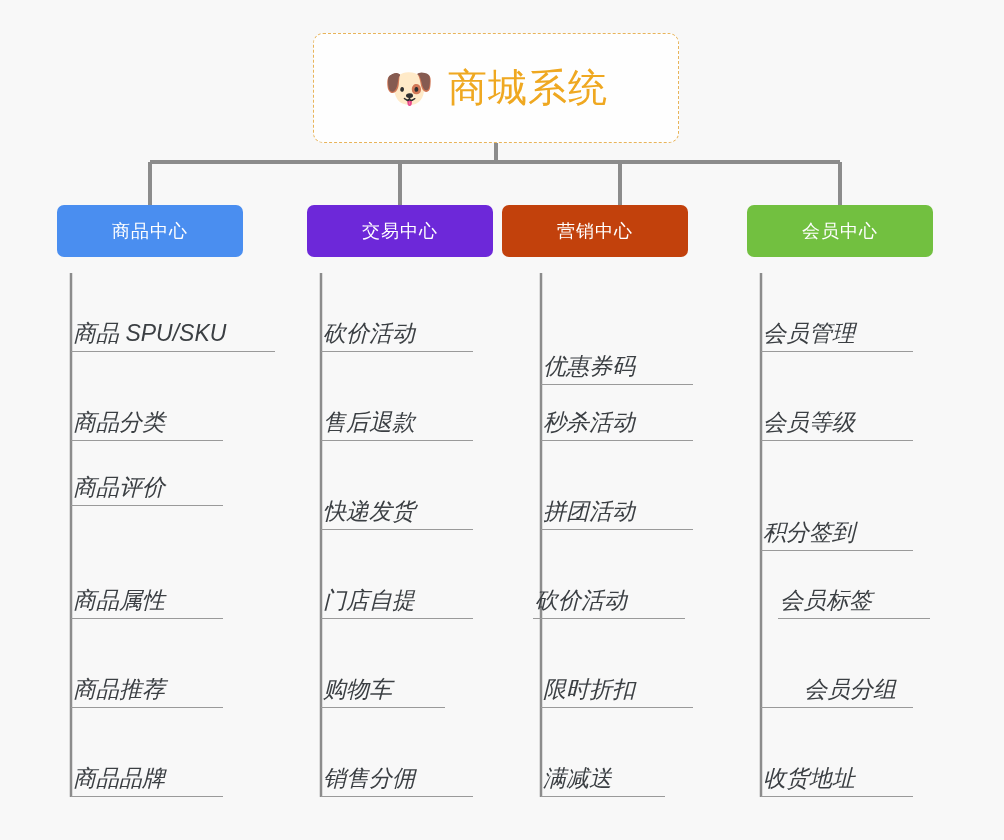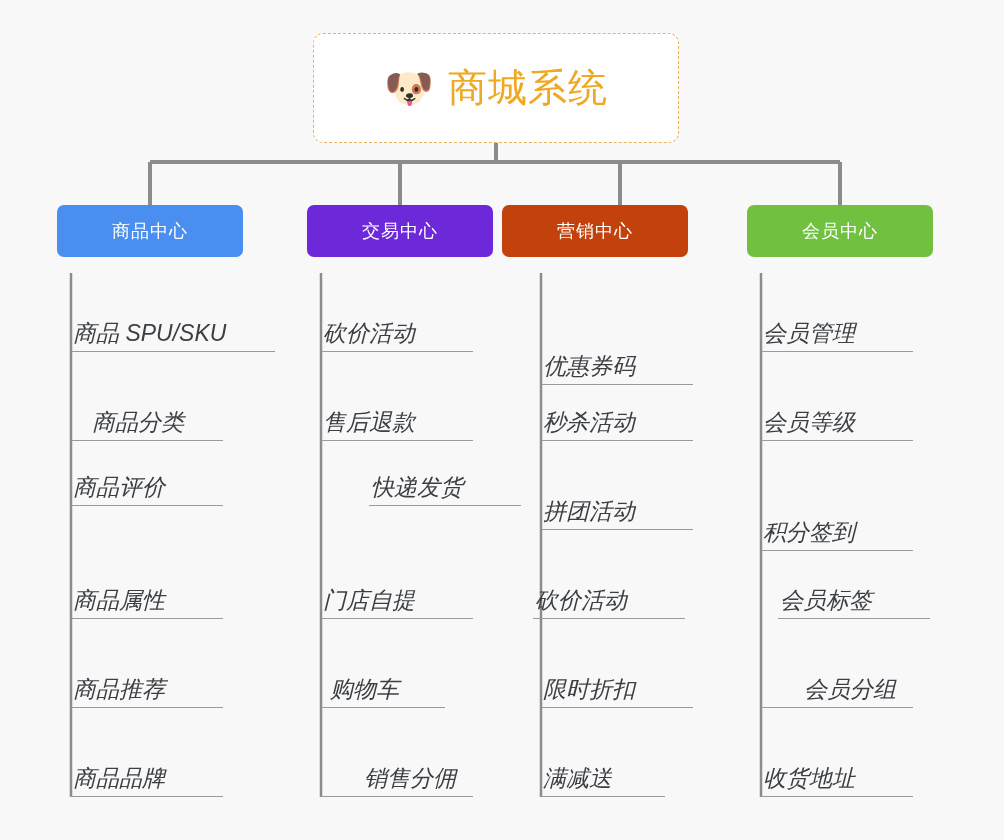--- a/index.html
+++ b/index.html
@@ -111,21 +111,21 @@
     <span class="root-title">商城系统</span>
   </div>
 
   <div id="nodes">
       <div class="cat-box" style="left: 57px; width: 186px; background: rgb(74, 142, 240);">
         <span>商品中心</span>
       </div>
       <div class="leaf" style="left: 71px; width: 204px; top: 312px;">
         <span class="leaf-label">商品 SPU/SKU</span>
       </div>
-      <div class="leaf" style="left: 71px; width: 152px; top: 401px; padding-left: 19px;">
+      <div class="leaf" style="left: 71px; width: 152px; top: 401px;">
         <span class="leaf-label">商品分类</span>
       </div>
       <div class="leaf" style="left: 71px; width: 152px; top: 466px; text-align: center;">
         <span class="leaf-label">商品评价</span>
       </div>
       <div class="leaf" style="left: 71px; width: 152px; top: 579px;">
         <span class="leaf-label">商品属性</span>
       </div>
       <div class="leaf" style="left: 71px; width: 152px; top: 668px;">
         <span class="leaf-label">商品推荐</span>
@@ -135,30 +135,30 @@
       </div>
       <div class="cat-box" style="left: 307px; width: 186px; background: #6d28d9;">
         <span>交易中心</span>
       </div>
       <div class="leaf" style="left: 321px; width: 152px; top: 312px;">
         <span class="leaf-label">砍价活动</span>
       </div>
       <div class="leaf" style="left: 321px; width: 152px; top: 401px;">
         <span class="leaf-label">售后退款</span>
       </div>
-      <div class="leaf" style="left: 321px; width: 152px; top: 466px; margin-left: 48px;">
+      <div class="leaf" style="left: 321px; width: 152px; top: 490px;">
         <span class="leaf-label">快递发货</span>
       </div>
       <div class="leaf" style="left: 321px; width: 152px; top: 579px; text-align: right;">
         <span class="leaf-label">门店自提</span>
       </div>
-      <div class="leaf" style="left: 321px; width: 124px; top: 668px; padding-left: 7px;">
+      <div class="leaf" style="left: 321px; width: 124px; top: 668px;">
         <span class="leaf-label">购物车</span>
       </div>
-      <div class="leaf" style="left: 321px; width: 152px; top: 757px; padding-left: 41px;">
+      <div class="leaf" style="left: 321px; width: 152px; top: 757px;">
         <span class="leaf-label">销售分佣</span>
       </div>
       <div class="cat-box" style="left: 502px; width: 186px; background: #c2410c;">
         <span>营销中心</span>
       </div>
       <div class="leaf" style="left: 541px; width: 152px; top: 312px; margin-top: 33px;">
         <span class="leaf-label">优惠券码</span>
       </div>
       <div class="leaf" style="left: 541px; width: 152px; top: 401px;">
         <span class="leaf-label">秒杀活动</span>

